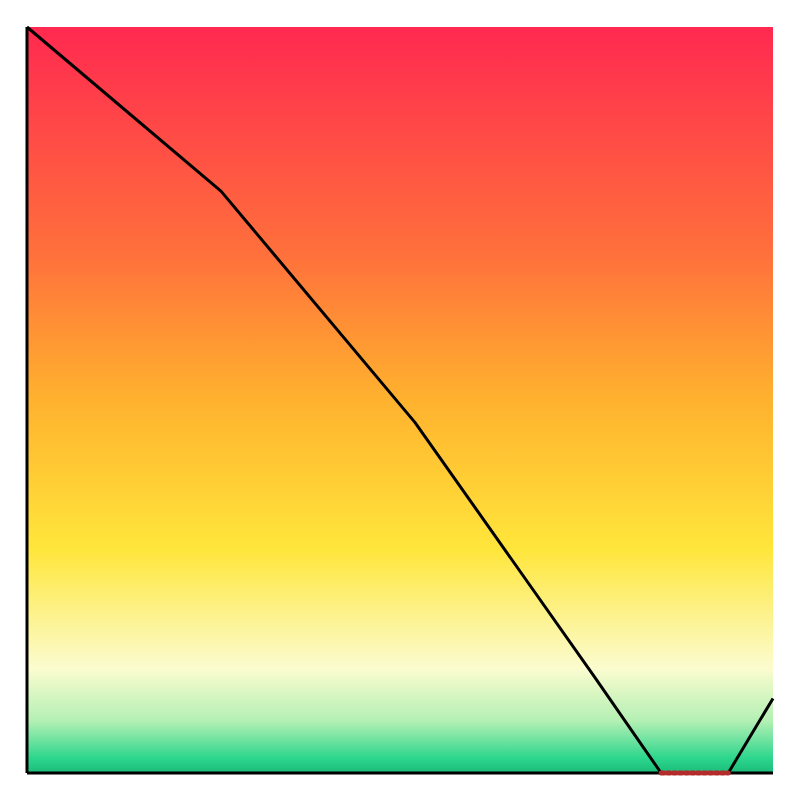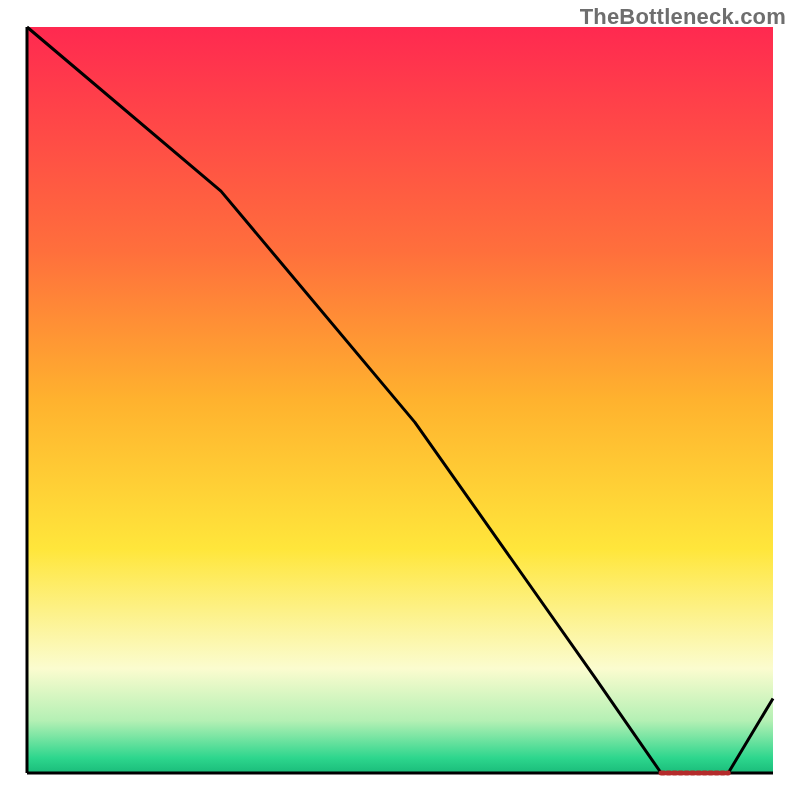--- a/index.html
+++ b/index.html
@@ -12,21 +12,20 @@
     font: bold 22px Arial, sans-serif;
     color: #6e6e6e;
     letter-spacing: 0.2px;
   }
   svg { display: block; }
 </style>
 </head>
 <body>
 
 <div class="wrap">
-  <div class="watermark">TheBottleneck.com</div>
   <svg id="svg" width="800" height="800">
     <defs>
       <linearGradient id="bg-grad" x1="0" y1="0" x2="0" y2="1">
           <stop offset="0%" stop-color="#ff2950"></stop>
           <stop offset="30%" stop-color="#ff6f3c"></stop>
           <stop offset="50%" stop-color="#ffb22e"></stop>
           <stop offset="70%" stop-color="#ffe63b"></stop>
           <stop offset="86%" stop-color="#fbfccf"></stop>
           <stop offset="93%" stop-color="#b4f0b4"></stop>
           <stop offset="98%" stop-color="#2dd68d"></stop>

